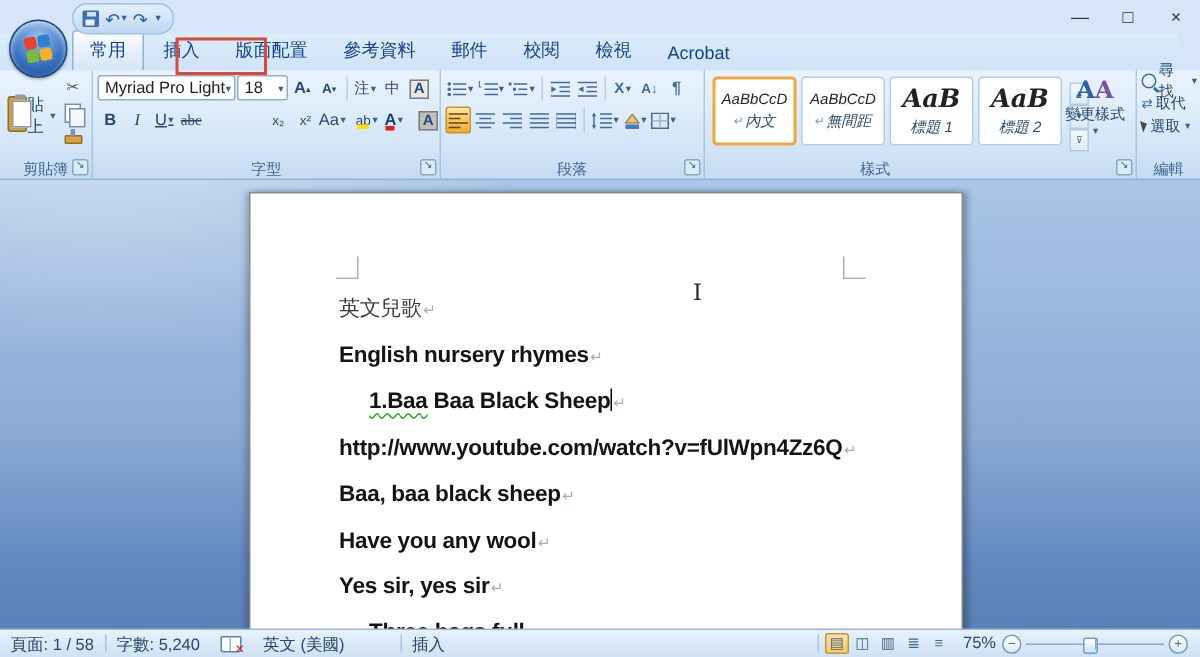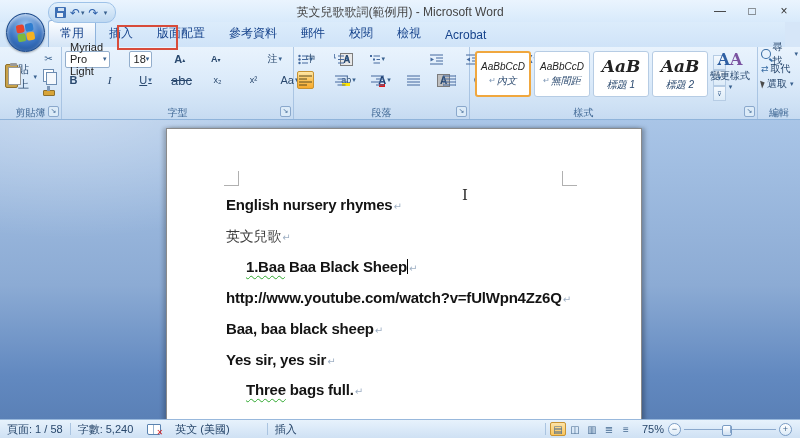--- a/index.html
+++ b/index.html
@@ -74,21 +74,21 @@
   .clipboard-ic::after{content:"";position:absolute;top:-2px;left:4px;width:7px;height:3px;background:#9a9a9a;border-radius:1px;}
   .clip-col{position:absolute;left:41px;top:4px;display:flex;flex-direction:column;gap:2px;}
   .small-ic{width:15px;height:15px;display:flex;align-items:center;justify-content:center;font-size:10px;color:#39618f;}
   .copy-ic{width:9px;height:11px;border:1px solid #6d8db2;background:#fff;position:relative;}
   .copy-ic::before{content:"";position:absolute;top:2px;left:2px;width:9px;height:11px;border:1px solid #6d8db2;background:#f4f8fc;}
   .painter-ic{width:10px;height:4px;background:#d8a437;border:1px solid #8d6f2c;border-radius:1px;position:relative;}
   .painter-ic::before{content:"";position:absolute;top:-5px;left:3px;width:3px;height:5px;background:#7d97b6;}
 
   
   .g-font{width:232px;}
-  .frow{display:flex;align-items:center;padding:3px 3px 0 3px;gap:19px;}
+  .frow{display:flex;padding:3px 3px 0 3px;gap:1px;}
   .uline{text-decoration:underline;}
   .chip-bar{position:relative;}
   .chip-bar .bar{position:absolute;left:1px;right:1px;bottom:-1px;height:3px;}
   .boxed{border:1px solid #7c7c7c;background:#e8e8e8;font-weight:bold;padding:0 2px;font-size:10px;}
 
   
   .g-para{width:176px;}
   .rbtn.active{background:linear-gradient(#ffe8a6,#fbc45a 50%,#f7ab2e);border:1px solid #c79333;}
   svg.ic{display:block;}
 
@@ -160,23 +160,20 @@
   .ztrack::before{content:"";position:absolute;left:0;right:0;top:5px;height:1px;background:#8aa8cc;}
   .ztrack::after{content:"";position:absolute;left:46px;top:2px;width:1px;height:7px;background:#8aa8cc;}
   .zthumb{position:absolute;left:38px;top:1px;width:8px;height:9px;background:linear-gradient(#fff,#cfe0f2);
     border:1px solid #7a9cc4;border-radius:2px;}
 </style>
 </head>
 <body>
 
 <div class="win">
 
-  <div class="titlebar">
-    <div class="title-text">英文兒歌歌詞(範例用) - Microsoft Word</div>
-  </div>
   <div class="winctl">
     <span class="ctl">—</span>
     <span class="ctl">□</span>
     <span class="ctl">×</span>
   </div>
 
   <div class="orb">
     <div class="orb-logo">
         <i></i>
         <i></i>
@@ -269,24 +266,24 @@
         <span class="rbtn" style="font-weight:bold;">
             <span>B</span>
           </span>
         <span class="rbtn" style="font-style:italic;font-family:'Liberation Serif',serif;">
             <span>I</span>
           </span>
         <span class="rbtn uline">
             <span>U</span>
             <span class="dd">▾</span>
           </span>
-        <span class="rbtn" style="text-decoration:line-through;font-size:13px;">
+        <span class="rbtn" style="text-decoration:line-through;font-size:10px;font-family:Liberation Serif, serif;">
             <span>abc</span>
           </span>
-        <span class="rbtn" style="font-size:9px;">
+        <span class="rbtn" style="font-size:9px;margin-left:40px;">
             <span>x₂</span>
           </span>
         <span class="rbtn" style="font-size:9px;">
             <span>x²</span>
           </span>
         <span class="rbtn">
             <span>Aa</span>
             <span class="dd">▾</span>
           </span>
         <span class="sep-v"></span>
@@ -480,25 +477,26 @@
       </div>
       <div class="glabel">編輯</div>
     </div>
   </div>
 
   <div class="docarea">
     <div class="page">
       <div class="cmark tl"></div>
       <div class="cmark tr"></div>
       <div class="doctext">
+        <div class="docline"><span class="cjk">英文兒歌</span><span class="pmark">↵</span></div>
         <div class="docline"><span>English nursery rhymes</span><span class="pmark">↵</span></div>
-        <div class="docline"><span class="cjk">英文兒歌</span><span class="pmark">↵</span></div>
         <div class="docline"><span class="sp">1.Baa</span><span> Baa Black Sheep</span><span class="caret"></span><span class="pmark">↵</span></div>
         <div class="docline"><span>http://www.youtube.com/watch?v=fUlWpn4Zz6Q</span><span class="pmark">↵</span></div>
         <div class="docline"><span>Baa, baa black sheep</span><span class="pmark">↵</span></div>
+        <div class="docline"><span>Have you any wool</span><span class="pmark">↵</span></div>
         <div class="docline"><span>Yes sir, yes sir</span><span class="pmark">↵</span></div>
         <div class="docline"><span class="sp">Three</span><span> bags full.</span><span class="pmark">↵</span></div>
       </div>
     </div>
     <div class="ibeam">I</div>
   </div>
 
   <div class="statusbar">
     <span class="sb-item">
         <span>頁面: 1 / 58</span>

